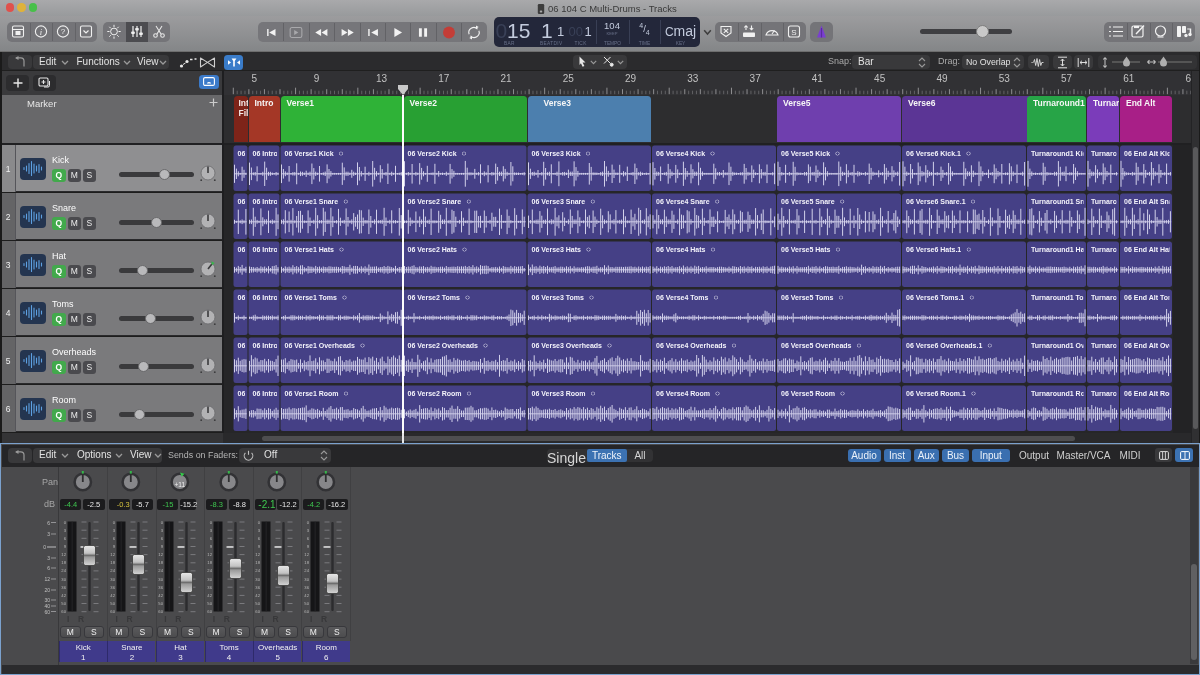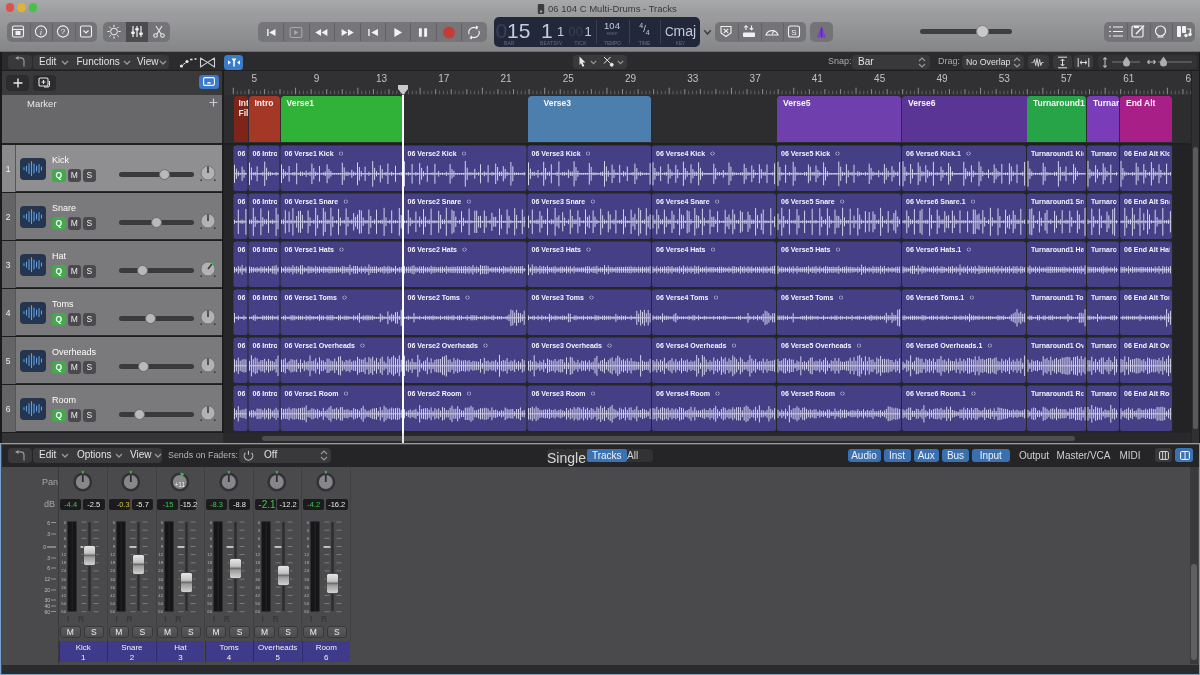--- a/index.html
+++ b/index.html
@@ -639,20 +639,23 @@
     <div class="abs" style="left:223px;top:95px;width:977px;height:47.5px;background:#2d2d2f"></div>
     <div class="abs" style="left:233.5px;top:95.5px;width:14.0px;height:46.5px;background:#7e2419;border-radius:3.5px 3.5px 0 0;overflow:hidden">
       <div style="margin:2px 0 0 5px;font-size:8.5px;font-weight:bold;color:#f4e8e6;line-height:10px">Int<br>Fil</div>
     </div>
     <div class="abs" style="left:248.5px;top:95.5px;width:31.0px;height:46.5px;background:#a43726;border-radius:3.5px 3.5px 0 0;overflow:hidden">
       <div style="margin:2px 0 0 6px;font-size:8.5px;font-weight:bold;color:#f6f6f6;white-space:nowrap">Intro</div>
     </div>
     <div class="abs" style="left:280.5px;top:95.5px;width:122.0px;height:46.5px;background:#2fb237;border-radius:3.5px 3.5px 0 0;overflow:hidden">
       <div style="margin:2px 0 0 6px;font-size:8.5px;font-weight:bold;color:#f6f6f6;white-space:nowrap">Verse1</div>
     </div>
+    <div class="abs" style="left:403.5px;top:95.5px;width:123.0px;height:46.5px;background:#28a033;border-radius:3.5px 3.5px 0 0;overflow:hidden">
+      <div style="margin:2px 0 0 6px;font-size:8.5px;font-weight:bold;color:#f6f6f6;white-space:nowrap">Verse2</div>
+    </div>
     <div class="abs" style="left:527.5px;top:95.5px;width:123.5px;height:46.5px;background:#4c7fae;border-radius:3.5px 3.5px 0 0;overflow:hidden">
       <div style="margin:2px 0 0 16px;font-size:8.5px;font-weight:bold;color:#f6f6f6;white-space:nowrap">Verse3</div>
     </div>
     <div class="abs" style="left:777.0px;top:95.5px;width:124.0px;height:46.5px;background:#6f3fae;border-radius:3.5px 3.5px 0 0;overflow:hidden">
       <div style="margin:2px 0 0 6px;font-size:8.5px;font-weight:bold;color:#f6f6f6;white-space:nowrap">Verse5</div>
     </div>
     <div class="abs" style="left:902.0px;top:95.5px;width:140px;height:46.5px;background:#5b3595;border-radius:3.5px 3.5px 0 0;overflow:hidden">
       <div style="margin:2px 0 0 6px;font-size:8.5px;font-weight:bold;color:#f6f6f6;white-space:nowrap">Verse6</div>
     </div>
     <div class="abs" style="left:1027.0px;top:95.5px;width:59.0px;height:46.5px;background:#27a447;border-radius:3.5px 3.5px 0 0;overflow:hidden">
@@ -1017,21 +1020,21 @@
       </g>
     </svg>
     <div class="abs menulab" style="left:264px;top:449px">Off</div>
     <svg class="abs" style="left:320px;top:450px" width="8" height="11" viewBox="0 0 8 11">
       <path d="M1 4l3-3 3 3M1 7l3 3 3-3" fill="none" stroke="#999" stroke-width="1.1"></path>
     </svg>
     <div class="abs" style="left:547px;top:448.5px;width:106px;height:13.5px;background:#323234;border-radius:4px"></div>
     <div class="abs" style="left:586.5px;top:448.5px;width:40.5px;height:13.5px;background:#3c72b2;border-radius:2px"></div>
     <div class="abs" style="left:547px;top:449.5px;width:40px;text-align:left;font-size:14px;color:#d6d6d6">Single</div>
     <div class="abs" style="left:586.5px;top:449.5px;width:40.5px;text-align:center;font-size:10px;color:#eef3fa">Tracks</div>
-    <div class="abs" style="left:627px;top:449.5px;width:26px;text-align:left;font-size:10px;color:#d6d6d6">All</div>
+    <div class="abs" style="left:627px;top:449.5px;width:26px;text-align:center;font-size:10px;color:#d6d6d6">All</div>
     <div class="abs" style="left:847.5px;top:448.5px;width:33px;height:13.5px;background:#3a6fb0;border-radius:3px;text-align:center;font-size:10px;line-height:13.5px;color:#eaf1f9">Audio</div>
     <div class="abs" style="left:883.5px;top:448.5px;width:27px;height:13.5px;background:#3a6fb0;border-radius:3px;text-align:center;font-size:10px;line-height:13.5px;color:#eaf1f9">Inst</div>
     <div class="abs" style="left:913.5px;top:448.5px;width:25.5px;height:13.5px;background:#3a6fb0;border-radius:3px;text-align:center;font-size:10px;line-height:13.5px;color:#eaf1f9">Aux</div>
     <div class="abs" style="left:942px;top:448.5px;width:27px;height:13.5px;background:#3a6fb0;border-radius:3px;text-align:center;font-size:10px;line-height:13.5px;color:#eaf1f9">Bus</div>
     <div class="abs" style="left:972px;top:448.5px;width:37.5px;height:13.5px;background:#3a6fb0;border-radius:3px;text-align:center;font-size:10px;line-height:13.5px;color:#eaf1f9">Input</div>
     <div class="abs" style="left:1012px;top:448.5px;width:44px;height:13.5px;text-align:center;font-size:10px;line-height:13.5px;color:#cfcfcf">Output</div>
     <div class="abs" style="left:1056px;top:448.5px;width:55px;height:13.5px;text-align:center;font-size:10px;line-height:13.5px;color:#cfcfcf">Master/VCA</div>
     <div class="abs" style="left:1114px;top:448.5px;width:32px;height:13.5px;text-align:center;font-size:10px;line-height:13.5px;color:#cfcfcf">MIDI</div>
     <div class="abs" style="left:1155px;top:448px;width:17px;height:14px;background:#39393b;border-radius:3px"></div>
     <svg class="abs" style="left:1159px;top:450.5px" width="10" height="9" viewBox="0 0 10 9">

